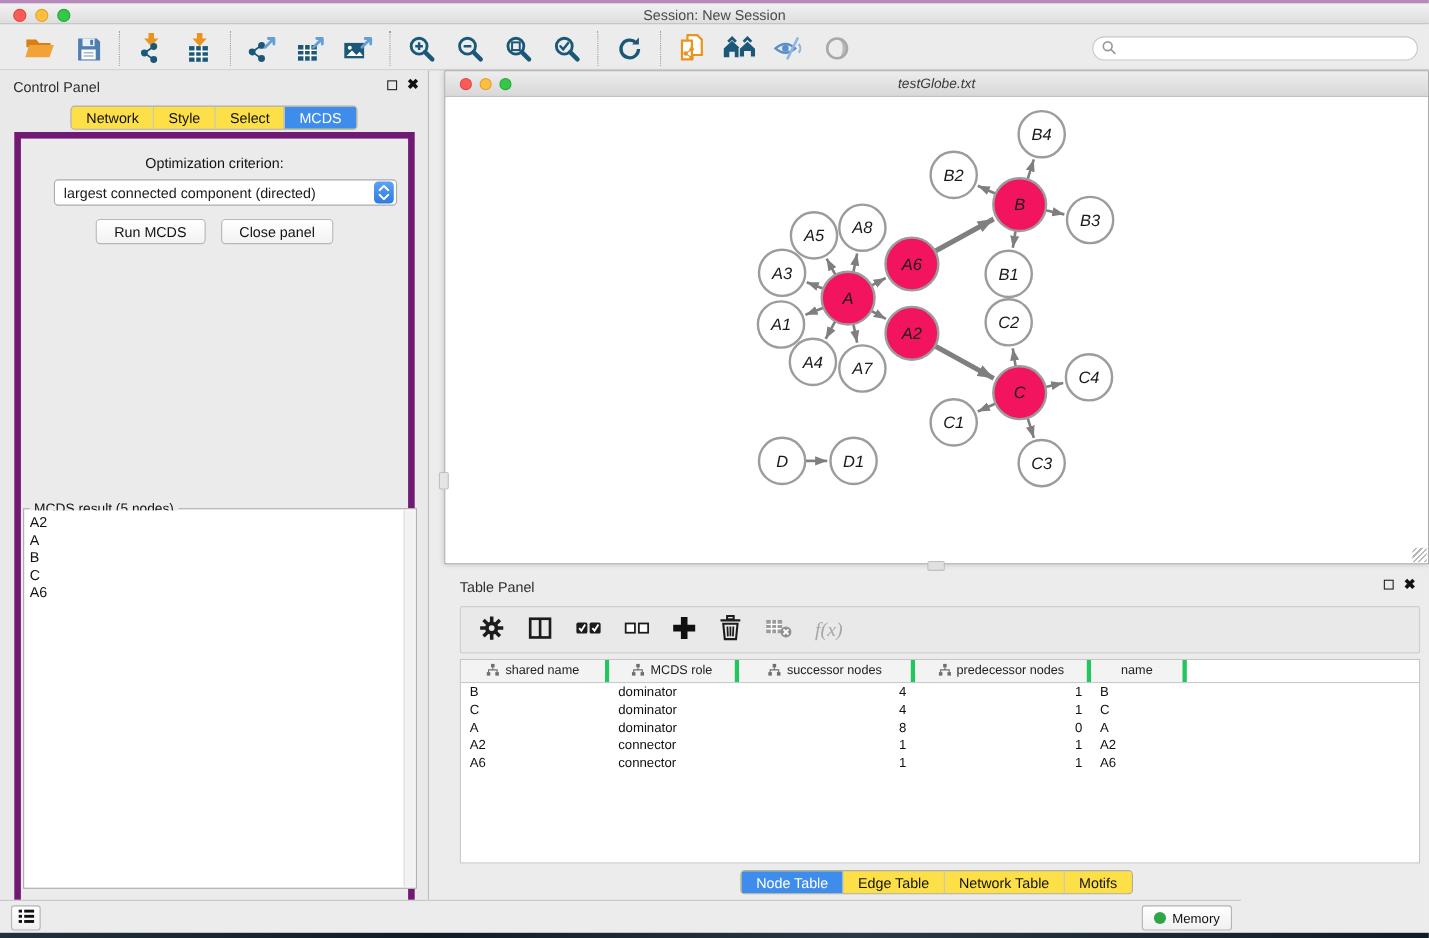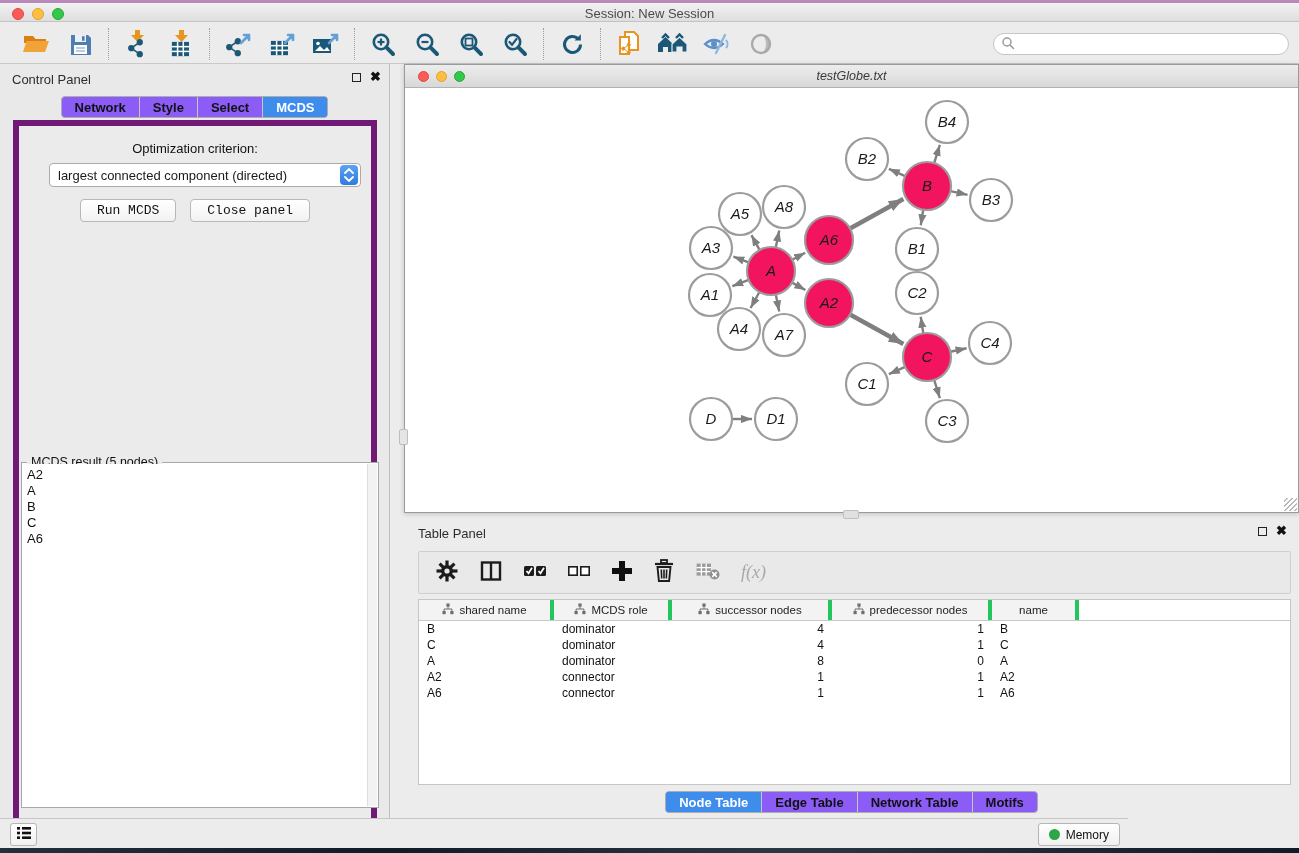--- a/index.html
+++ b/index.html
@@ -28,32 +28,32 @@
   .searchbox input { border:none; outline:none; flex:1; font-size:12px; background:transparent; font-family:"Liberation Sans",sans-serif; }
 
   
   .control-panel { position:absolute; left:0; top:64px; width:390px; height:754px; background:#E9E9E9; border-right:1px solid #BDBDBD; }
   .panel-header { position:relative; height:30px; }
   .panel-header .ptitle { position:absolute; left:12px; top:8px; font-size:13px; color:#2d2d2d; }
   .winbtns { position:absolute; right:8px; top:8px; display:flex; gap:9px; align-items:center; }
   .floatbox { width:9px; height:9px; border:1.4px solid #222; display:inline-block; }
   .closex { font-size:13px; font-weight:bold; color:#111; line-height:10px; }
 
-  .seg { display:flex; border:1px solid #ADADAD; border-radius:4px; overflow:hidden; background:#8b5cf6; height:22px;font-weight:bold; }
+  .seg { display:flex; border:1px solid #ADADAD; border-radius:4px; overflow:hidden; background:#fde047; height:22px; }
   .seg .tab { padding:3px 13px 0 13px; font-size:13px; color:#111; border-left:1px solid #C6C6C6; cursor:default; }
   .seg .tab:first-child { border-left:none; }
   .seg .tab.sel { background:#3E8DED; color:#fff; }
   .ctabs-row { position:absolute; left:0; top:32px; width:100%; display:flex; justify-content:center; }
 
   .inner-panel { position:absolute; left:13px; top:56px; width:364px; height:716px; background:#EBEBEB; border:6px solid #701a75; }
   .opt-label { position:absolute; left:0; right:0; top:15px; text-align:center; font-size:13px; color:#111; }
   .dropdown { position:absolute; left:30px; top:37px; width:312px; height:24px; background:#fff; border:1px solid #ABABAB; border-radius:4px; display:flex; align-items:center; }
   .dropdown .dval { flex:1; padding-left:8px; font-size:13px; white-space:nowrap; overflow:hidden; }
   .stepper { width:18px; height:20px; margin-right:2px; border-radius:4px; background:linear-gradient(#5AA2F4,#2F7CE0); display:flex; flex-direction:column; align-items:center; justify-content:center; gap:2px; }
-  .btn { background:linear-gradient(#FFFFFF,#F2F2F2); border:1px solid #B8B8B8; border-radius:4px; height:23px; font-size:13px; padding:0 16px; color:#111; font-family:Liberation Mono, monospace; }
+  .btn { background:linear-gradient(#FFFFFF,#F2F2F2); border:1px solid #B8B8B8; border-radius:4px; height:23px; font-size:13px; padding:0 16px; color:#111; font-family:Liberation Sans, sans-serif; }
   .btnrow { position:absolute; left:0; right:0; top:73px; display:flex; justify-content:center; gap:14px; }
 
   .groupbox { position:absolute; left:2px; top:336px; width:358px; height:346px; border:1px solid #A8A8A8; background:#fff; }
   .groupbox .glabel { position:absolute; top:-8px; left:5px; background:#EBEBEB; padding:0 4px; font-size:12.5px; color:#111; }
   .resultlist { position:absolute; inset:1px 11px 1px 1px; background:#fff; padding:3px 0 0 4px; overflow:hidden; }
   .resultlist .ritem { font-size:13px; line-height:16px; color:#111; }
   .rscroll { position:absolute; top:1px; right:1px; bottom:1px; width:10px; background:#F2F2F2; border-left:1px solid #DDD; }
 
   
   .netwin { position:absolute; left:404px; top:64px; width:895px; height:449px; background:#fff; border:1px solid #9A9A9A; box-shadow:0 1px 5px rgba(0,0,0,.18);font-style:italic; }

